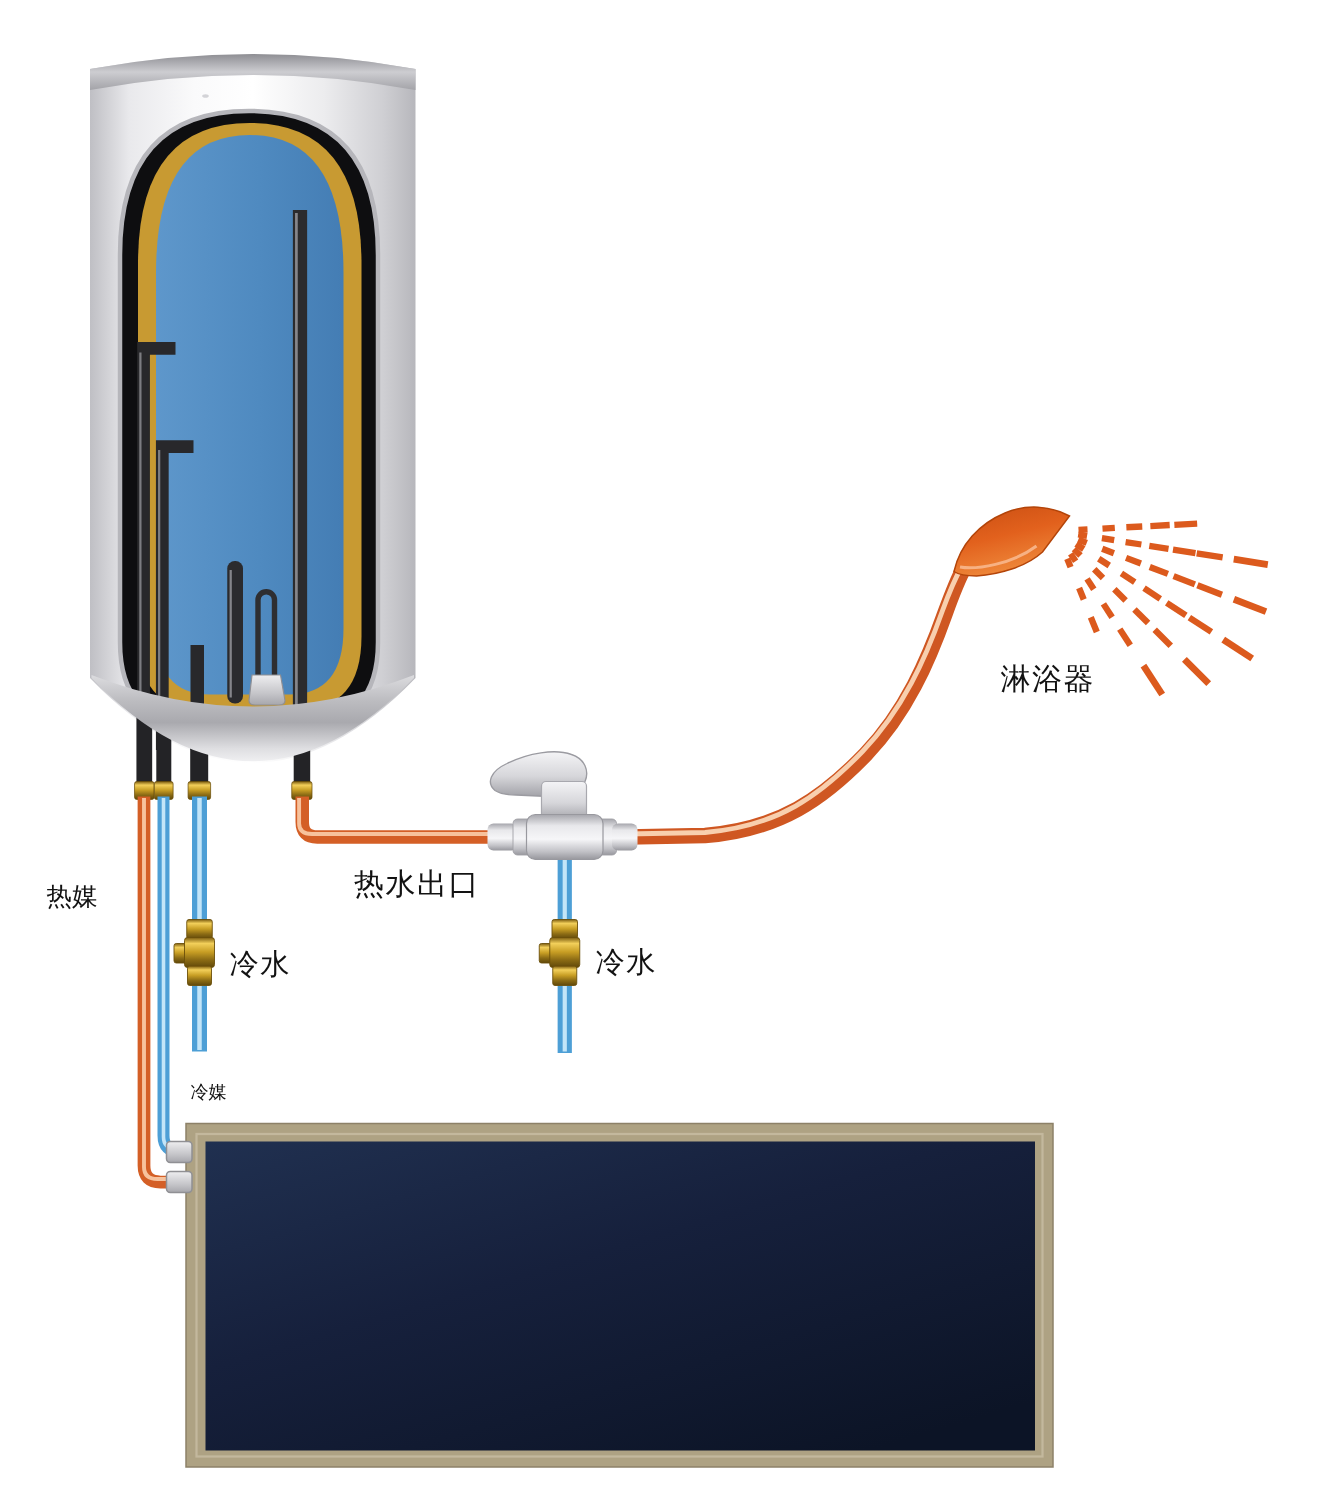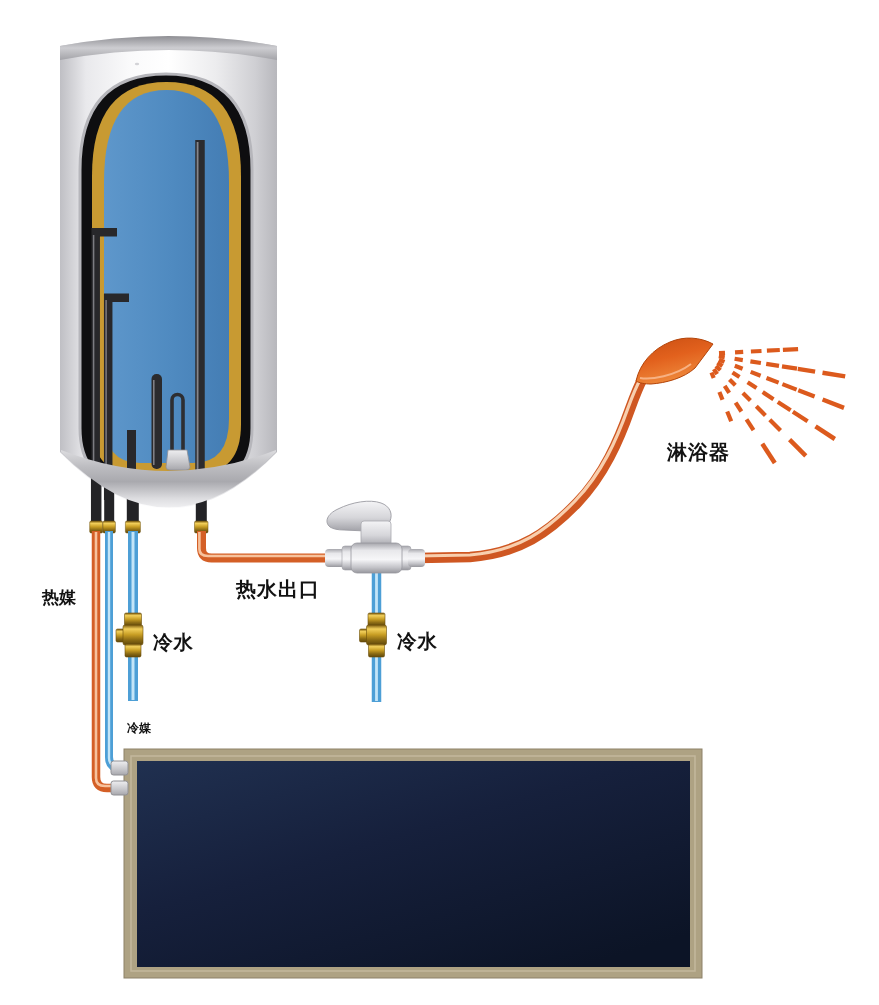--- a/index.html
+++ b/index.html
@@ -2,24 +2,24 @@
 <html><head>
 <meta charset="utf-8">
 <style>
   html,body{margin:0;padding:0;background:#ffffff;}
   .stage{
     position:relative;width:879px;height:1005px;overflow:hidden;
     background:#ffffff;font-family:"Liberation Sans",sans-serif;
   }
   .stage svg{position:absolute;left:0;top:0;}
   .diagram-label{
-    position:absolute;color:#121212;font-weight:bold;white-space:nowrap;
+    position:absolute;color:#121212;font-weight:normal;white-space:nowrap;
     font-family:"Liberation Sans",sans-serif;
   }
-  .lbl-hot-medium{left:42px;top:586px;font-size:17px;}
+  .lbl-hot-medium{left:31px;top:586px;font-size:17px;}
   .lbl-hot-outlet{left:236px;top:576px;font-size:20px;letter-spacing:1px;}
   .lbl-cold-water-tank{left:153px;top:629px;font-size:19.5px;letter-spacing:1px;}
   .lbl-cold-water-mixer{left:397px;top:628px;font-size:19.5px;letter-spacing:1px;}
   .lbl-cold-medium{left:127px;top:720px;font-size:12px;}
   .lbl-shower{left:667px;top:439px;font-size:20px;letter-spacing:1px;}
   .watermark{
     position:absolute;left:435px;top:934px;font-size:47px;color:#151515;
     opacity:0.9;white-space:nowrap;font-weight:normal;letter-spacing:0px;
     font-family:"Liberation Sans",sans-serif;z-index:5;
   }

